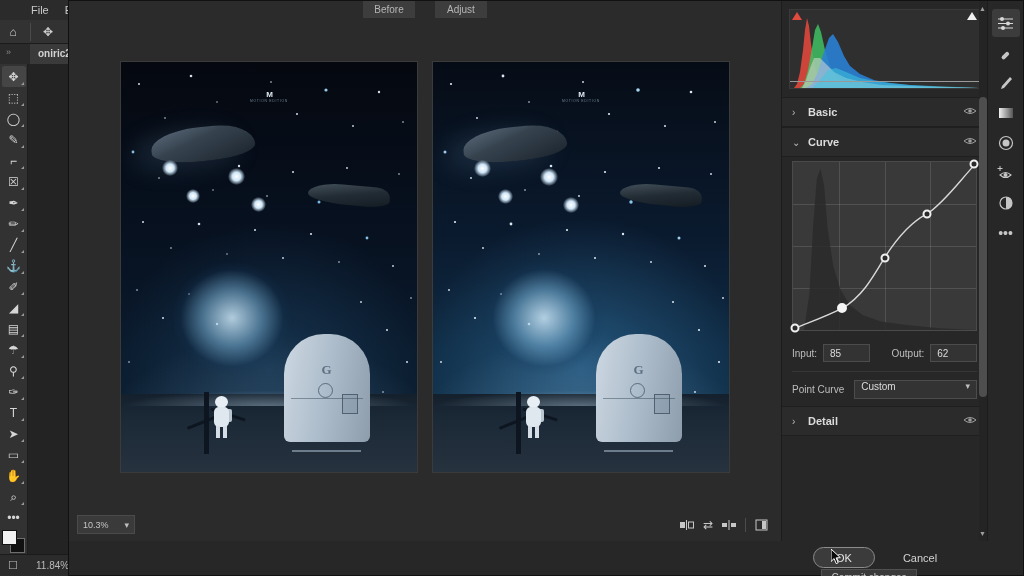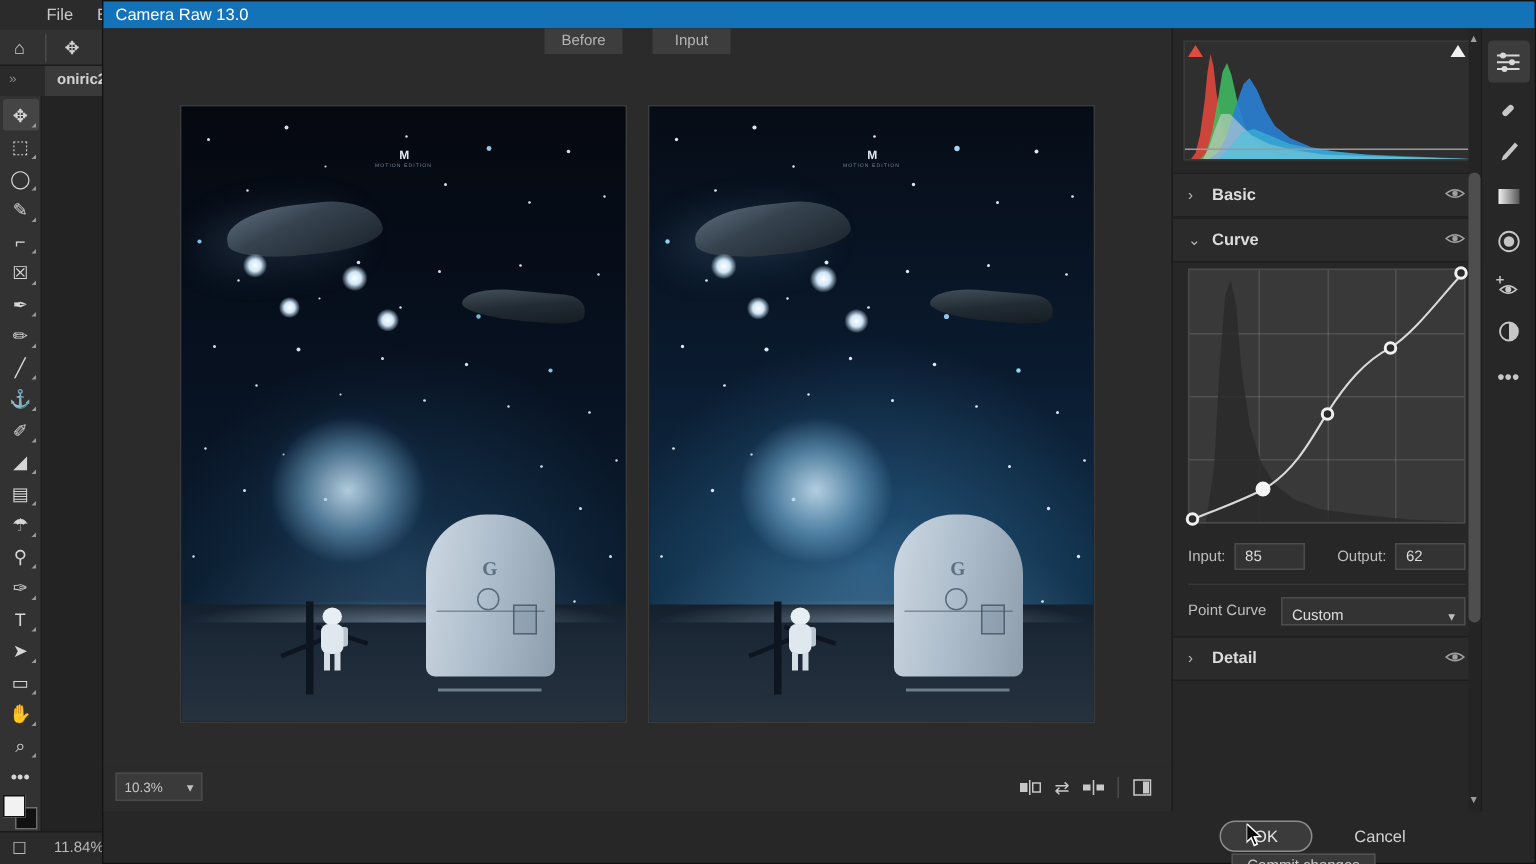--- a/index.html
+++ b/index.html
@@ -234,21 +234,21 @@
   .cpt.filled { background: #f5f5f5; border-color: #f5f5f5; width: 10px; height: 10px; }
 
   .io-row { height: 32px; display: flex; align-items: center; padding: 0 10px; gap: 6px; }
   .io-label { color: #bdbdbd; font-size: 10px; }
   .io-field { width: 56px; height: 18px; background: #333333; border: 1px solid #4c4c4c; color: #dcdcdc; font-size: 10px; display: flex; align-items: center; padding-left: 6px; }
   .io-spacer { width: 12px; }
   .divider { height: 1px; background: #373737; margin: 2px 10px 0 10px; }
 
   .pc-row { height: 34px; display: flex; align-items: center; padding: 0 10px; gap: 10px; }
   .pc-label { color: #bdbdbd; font-size: 10px; }
-  .pc-select { flex: 1; height: 19px; background: #333333; border: 1px solid #4c4c4c; color: #dcdcdc; font-size: 10px; display: flex; align-items: flex-end; justify-content: space-between; padding: 0 6px; }
+  .pc-select { flex: 1; height: 19px; background: #333333; border: 1px solid #4c4c4c; color: #dcdcdc; font-size: 10px; display: flex; align-items: flex-start; justify-content: space-between; padding: 0 6px; }
   .pc-caret { color: #bfbfbf; font-size: 9px; }
 
   .panel-scrollbar { position: absolute; right: 0; top: 0; width: 8px; bottom: 0; background: #242424; }
   .panel-thumb { position: absolute; right: 0; top: 96px; width: 8px; height: 300px; background: #4e4e4e; border-radius: 4px; }
   .scroll-arrow { position: absolute; right: 1px; color: #9e9e9e; font-size: 7px; }
 
   
   .acr-toolstrip { width: 36px; background: #272727; border-left: 1px solid #1c1c1c; display: flex; flex-direction: column; align-items: center; padding-top: 8px; gap: 2px; flex: 0 0 36px; }
   .acr-tool { width: 28px; height: 28px; display: flex; align-items: center; justify-content: center; color: #c6c6c6; font-size: 14px; border-radius: 3px; }
   .acr-tool.sel { background: #3c3c3c; }
@@ -402,32 +402,29 @@
     </div>
 
     <div class="ps-statusbar">
       <div style="position:absolute;left:8px;color:#b8b8b8;font-size:11px;">☐</div>
       <div class="ps-status-zoom">11.84%</div>
     </div>
   </div>
 
   <div class="acr">
 
-    <div class="acr-titlebar">
-      <span>Camera Raw 13.0</span>
-    </div>
 
     <div class="acr-body">
 
       <div class="acr-imgcol">
 
 
         <div class="acr-ba-row">
           <div class="ba-btn">Before</div>
-          <div class="ba-btn">Input</div>
+          <div class="ba-btn">Adjust</div>
         </div>
 
         <div class="acr-canvas">
 
           <div class="preview">
             <div class="sky sky-before"></div>
             <div class="stars">
               <svg width="298" height="412" viewBox="0 0 298 412">
                 <g fill="#dfeaf5">
                   <circle cx="18" cy="22" r="1"></circle>

